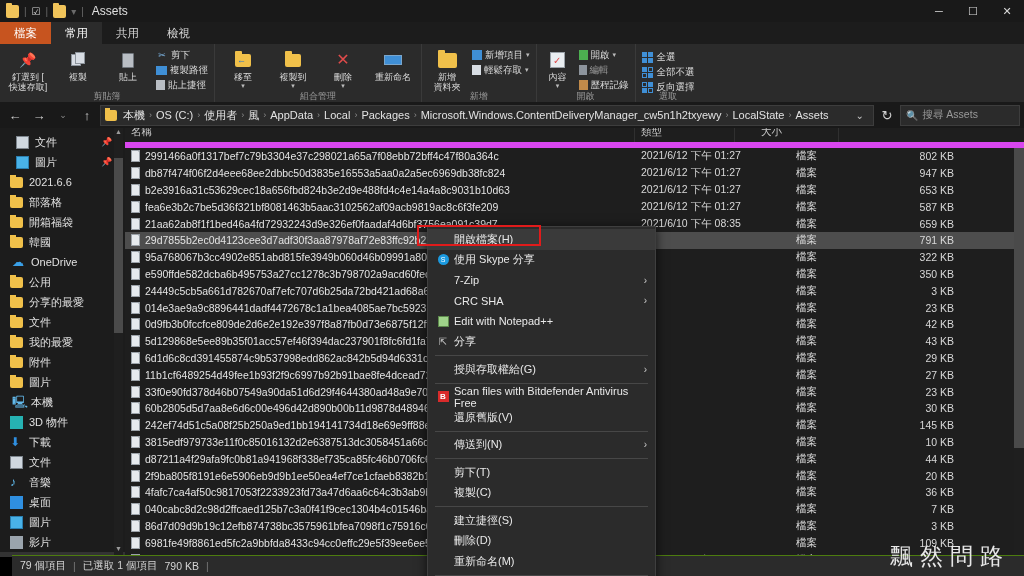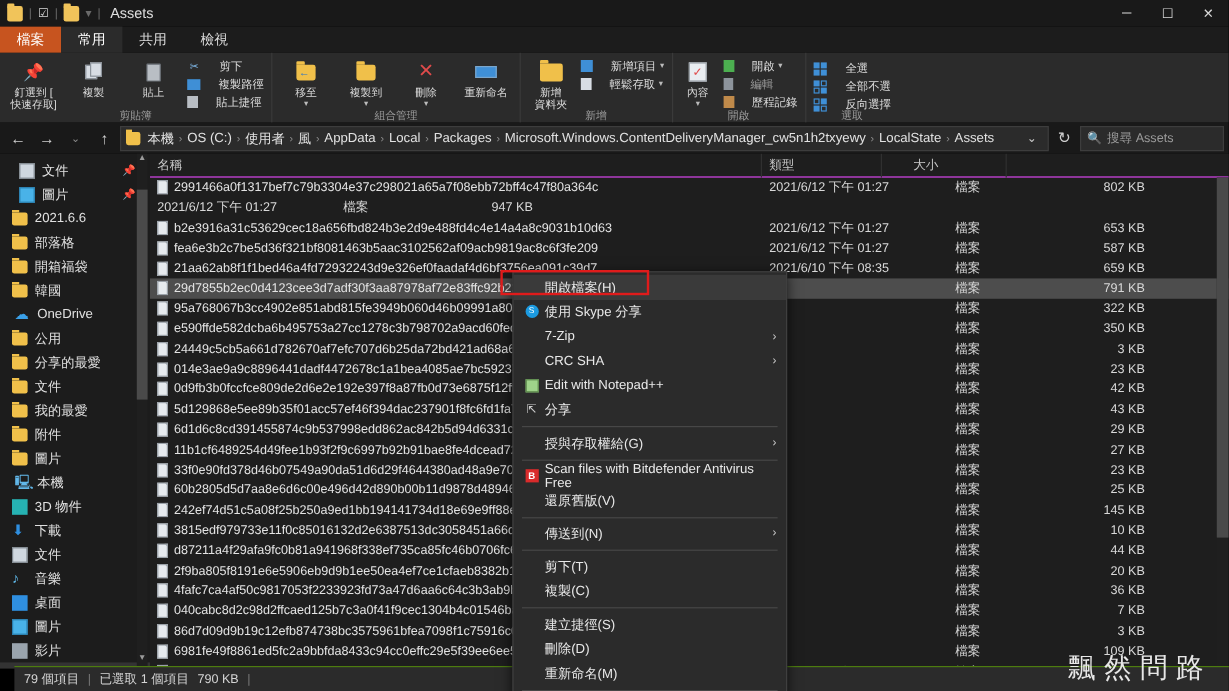--- a/index.html
+++ b/index.html
@@ -41,21 +41,21 @@
   .rgroup-label{ font-size:9px; color:#9b9b9b; text-align:center; width:100%;
                  line-height:10px; }
   .bigbtn{ width:48px; display:flex; flex-direction:column; align-items:center;
            padding-top:2px; }
   .bigbtn .glyph{ height:22px; display:flex; align-items:center; justify-content:center; }
   .bigbtn .cap{ font-size:9px; color:#dcdcdc; text-align:center; line-height:10px;
                 margin-top:1px; white-space:pre-line; }
   .smallcol{ display:flex; flex-direction:column; justify-content:center; gap:1px;
              padding-top:1px; }
   .smallbtn{ display:flex; align-items:center; gap:3px; height:14px; padding:0 2px; }
-  .smallbtn .cap{ font-size:9.5px; color:#dcdcdc; white-space:nowrap;margin-left:12px; }
+  .smallbtn .cap{ font-size:9.5px; color:#dcdcdc; white-space:nowrap; }
   .smallbtn .glyph{ width:12px; height:12px; display:flex; align-items:center;
                     justify-content:center; font-size:9px; }
   .caret{ font-size:7px; color:#bbb; }
   .pin{ color:#cfcfcf; font-size:14px; }
   .pagestack{ position:relative; width:15px; height:16px; }
   .pagestack i{ position:absolute; background:#d8dde4; border:1px solid #8d949c; }
   .clipb{ width:12px;height:15px;background:#b9bec4;border:1px solid #70767d;border-radius:1px;}
   .foldy{ width:16px;height:13px;background:#f0c04a;border-radius:0 2px 2px 2px; position:relative;}
   .foldy:before{content:"";position:absolute;left:0;top:-3px;width:7px;height:3px;background:#f0c04a;border-radius:1px 1px 0 0;}
   .xmark{ color:#e04b4b; font-size:16px; font-weight:bold; line-height:1; }
@@ -106,21 +106,21 @@
   .nav-scroll{ position:absolute; right:2px; top:0; width:9px; height:100%;
                background:#1f1f1f; }
   .nav-scroll .thumb{ position:absolute; left:0; top:30px; width:9px; height:175px;
                       background:#4a4a4a; }
   .nav-scroll .arr{ position:absolute; left:0; width:9px; height:12px; color:#9a9a9a;
                     font-size:7px; text-align:center; }
   .nav-scroll .arr.up{ top:0; } .nav-scroll .arr.dn{ bottom:0; }
 
   
   .listpane{ flex:1; background:#1e1e1e; position:relative; overflow:hidden; }
-  .colheader{ height:20px; display:flex; align-items:flex-start; border-bottom:1px solid #d946ef;
+  .colheader{ height:20px; display:flex; align-items:flex-end; border-bottom:6px solid #d946ef;
               background:#1e1e1e; font-size:10.5px; color:#c9c9c9; }
   .colheader .c{ padding-left:6px; border-right:1px solid #303030; height:20px;
                  display:flex; align-items:center; }
   .c-name{ width:510px; } .c-date{ width:155px; } .c-type{ width:100px; } .c-size{ width:84px;margin-left:20px; }
   .rows{ position:relative; }
   .row{ height:16.8px; display:flex; align-items:center; font-size:10.5px; color:#e3e3e3;
         white-space:nowrap; }
   .row.sel{ background:#4d4d4d; }
   .row .cell{ padding-left:6px; overflow:hidden; }
   .row .n{ width:510px; display:flex; align-items:center; gap:5px; }
@@ -518,20 +518,24 @@
         <div class="row">
           <div class="cell n">
             <span class="file-ico"></span>
             <span>2991466a0f1317bef7c79b3304e37c298021a65a7f08ebb72bff4c47f80a364c</span>
           </div>
           <div class="cell d">2021/6/12 下午 01:27</div>
           <div class="cell t">檔案</div>
           <div class="cell s">802 KB</div>
         </div>
         <div class="row">
+          <div class="cell n">
+            <span class="file-ico"></span>
+            <span>db87f474f06f2d4eee68ee2dbbc50d3835e16553a5aa0a2a5ec6969db38fc824</span>
+          </div>
           <div class="cell d">2021/6/12 下午 01:27</div>
           <div class="cell t">檔案</div>
           <div class="cell s">947 KB</div>
         </div>
         <div class="row">
           <div class="cell n">
             <span class="file-ico"></span>
             <span>b2e3916a31c53629cec18a656fbd824b3e2d9e488fd4c4e14a4a8c9031b10d63</span>
           </div>
           <div class="cell d">2021/6/12 下午 01:27</div>
@@ -646,21 +650,21 @@
           <div class="cell t">檔案</div>
           <div class="cell s">23 KB</div>
         </div>
         <div class="row">
           <div class="cell n">
             <span class="file-ico"></span>
             <span>60b2805d5d7aa8e6d6c00e496d42d890b00b11d9878d489466739ea8</span>
           </div>
           <div class="cell d"></div>
           <div class="cell t">檔案</div>
-          <div class="cell s">25 KB</div>
+          <div class="cell s">30 KB</div>
         </div>
         <div class="row">
           <div class="cell n">
             <span class="file-ico"></span>
             <span>242ef74d51c5a08f25b250a9ed1bb194141734d18e69e9ff88e2a123e9</span>
           </div>
           <div class="cell d"></div>
           <div class="cell t">檔案</div>
           <div class="cell s">145 KB</div>
         </div>

